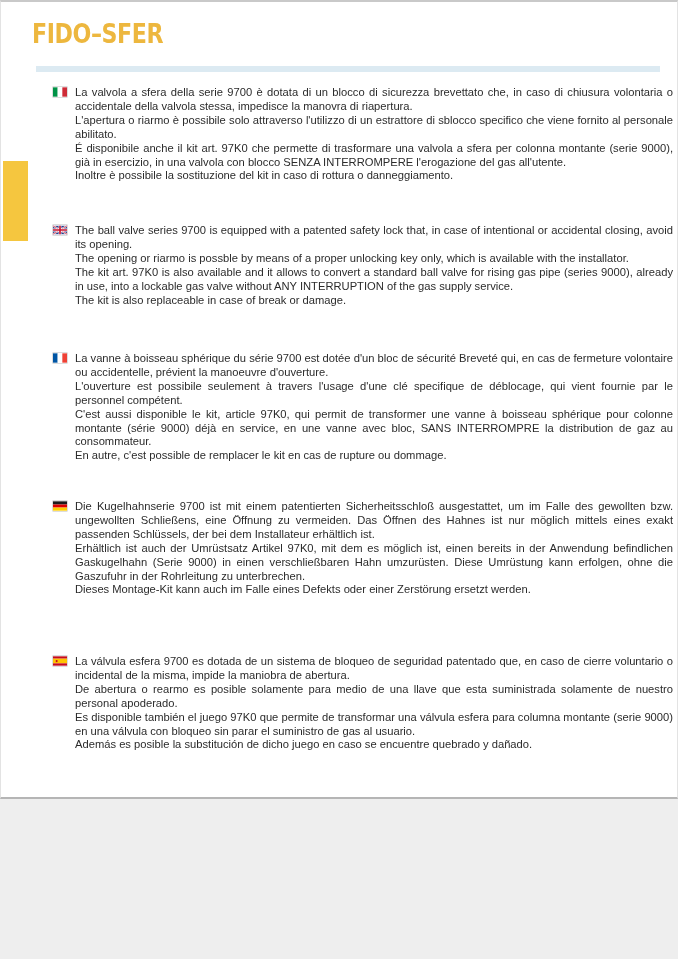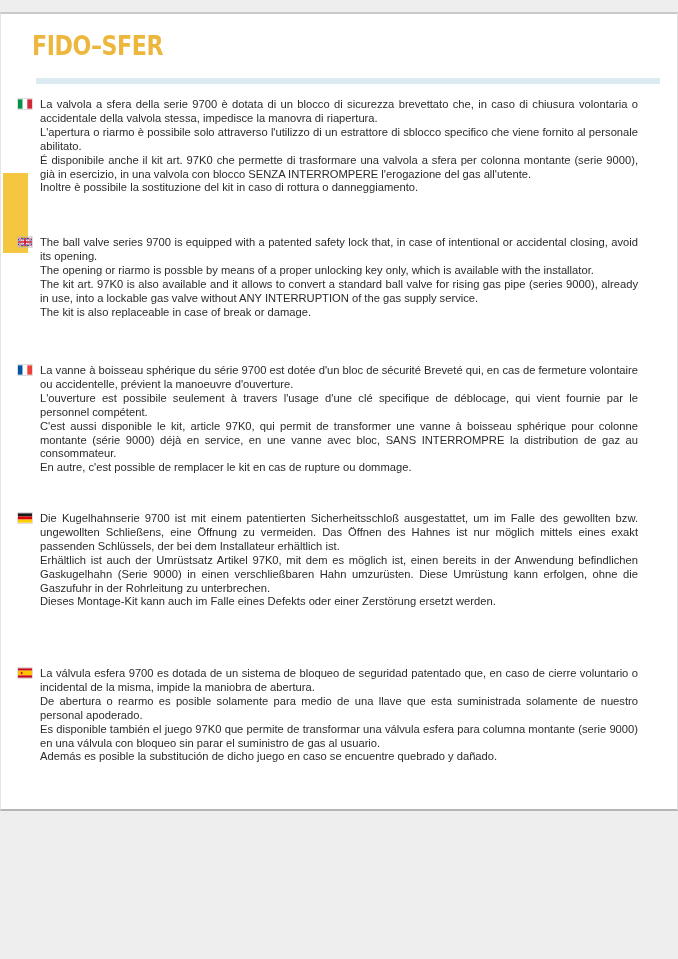--- a/index.html
+++ b/index.html
@@ -1,18 +1,18 @@
 <!DOCTYPE html>
 <html><head>
 <meta charset="utf-8">
 <style>
   html,body{margin:0;padding:0;background:#eee;}
   .page{
     position:relative;width:678px;height:799px;background:#fff;
-    margin:12px auto;overflow:hidden;
+    margin:0 auto;overflow:hidden;
     border-top:2px solid #c9c9c9;border-bottom:2px solid #b5b5b5;
     border-left:1px solid #e3e3e3;border-right:1px solid #e3e3e3;
     box-sizing:border-box;
     font-family:"Liberation Sans", sans-serif;
     color:#2b2b2b;
   }
   .page-title{
     position:absolute;left:31px;top:16px;
     font-family:"DejaVu Sans", sans-serif;
     font-weight:bold;font-size:27px;letter-spacing:-0.5px;
@@ -22,21 +22,21 @@
   }
   .title-rule{
     position:absolute;left:35px;top:64px;width:624px;height:6px;
     background:#dceaf2;
   }
   .side-tab{
     position:absolute;left:2px;top:159px;width:25px;height:80px;
     background:#f5c63f;
   }
   .section{
-    position:absolute;left:39px;width:598px;
+    position:absolute;left:74px;width:598px;
   }
   .section-text{
     font-size:11.2px;line-height:13.9px;
     text-align:justify;white-space:pre-line;
     color:#2b2b2b;
   }
   .flag{
     position:absolute;left:-22px;top:1px;width:14px;height:10px;
     display:block;box-shadow:0 0 0 0.5px #bbb;
   }

